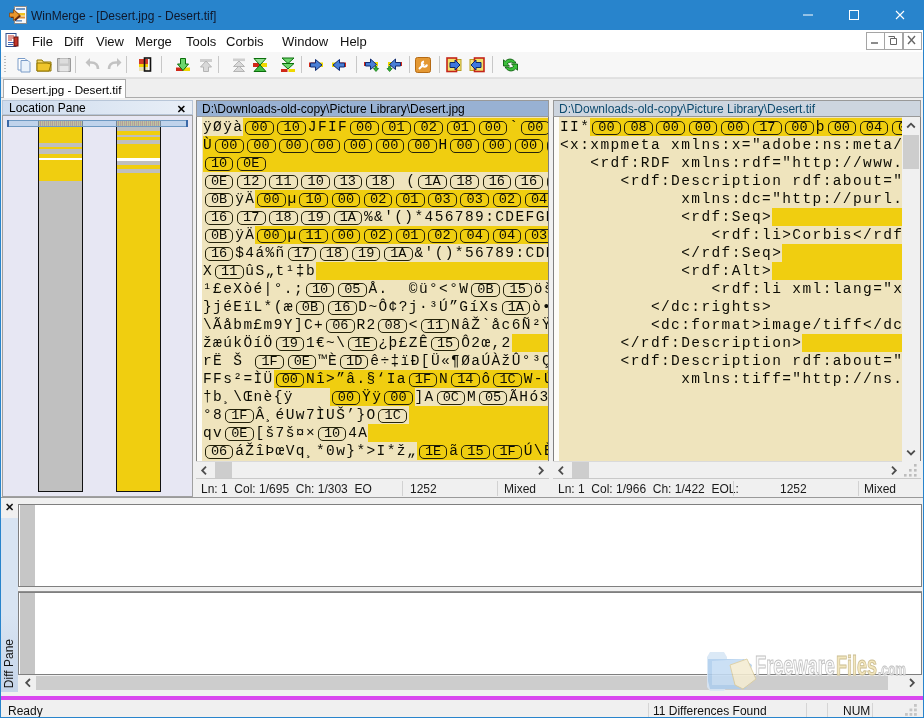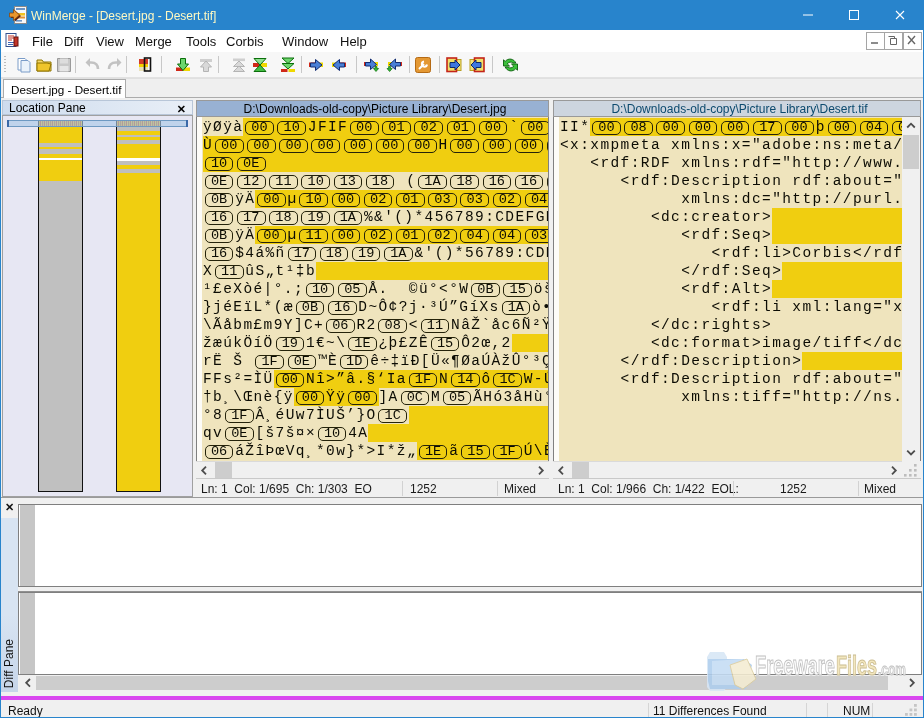--- a/index.html
+++ b/index.html
@@ -1,18 +1,18 @@
 <!DOCTYPE html>
 <html><head><meta charset="utf-8">
 <style>
 html,body{margin:0;padding:0;}
 body{width:924px;height:718px;overflow:hidden;font-family:"Liberation Sans",sans-serif;background:#F0F0F0;position:relative;}
 #win{position:absolute;left:0;top:0;width:924px;height:718px;border-left:1px solid #2884CC;border-right:1px solid #2884CC;border-bottom:1px solid #2884CC;box-sizing:border-box;}
 
-#titlebar{position:absolute;left:0;top:0;width:924px;height:30px;background:#2884CC;color:#fef9c3;font-size:12px;}
+#titlebar{position:absolute;left:0;top:0;width:924px;height:30px;background:#2884CC;color:#0f172a;font-size:12px;}
 #titlebar .txt{position:absolute;left:31px;top:9px;}
 .capbtn{position:absolute;top:0;width:46px;height:30px;}
 
 #menubar{position:absolute;left:0;top:30px;width:923px;height:22px;background:#fff;font-size:13px;color:#111;}
 #menubar .mi{position:absolute;top:4px;}
 .mdibtn{position:absolute;top:2px;width:17px;height:16px;border:1px solid #a5a5a5;background:#fff;}
 
 #toolbar{position:absolute;left:0;top:52px;width:923px;height:25px;background:#F7F7F7;border-bottom:1px solid #E2E2E2;}
 #toolbar svg{position:absolute;top:5px;}
 .tsep{position:absolute;top:4px;width:1px;height:17px;background:#C8C8C8;}
@@ -23,29 +23,29 @@
 #mdi{position:absolute;left:0;top:100px;width:923px;height:397px;background:#F0F0F0;}
 
 #locpane{position:absolute;left:2px;top:0px;width:191px;height:400px;}
 #lochdr{position:absolute;left:0;top:0;width:191px;height:15px;background:linear-gradient(to right,#cedcee,#e9eff7);border:1px solid #B8C6D8;box-sizing:border-box;font-size:12px;color:#000;padding:0px 0 0 6px;line-height:15px;}
 #locbody{position:absolute;left:0;top:15px;width:191px;height:382px;background:#E7E7F3;border:1px solid #A0A0A0;box-sizing:border-box;}
 .locbar{position:absolute;top:4px;height:372px;border:1px solid #111;box-sizing:border-box;}
 .spk{position:absolute;left:0;top:0;width:100%;height:6px;background:repeating-linear-gradient(90deg,#E2AE1C 0 1px,#C44414 1px 2px,#E6C61E 2px 3px,#B8641C 3px 4px);}
 #locband{position:absolute;left:4px;top:4px;width:181px;height:6.5px;background:rgba(170,200,230,0.65);border-top:1px solid #6E99C2;border-bottom:1px solid #6E99C2;box-sizing:border-box;}
 
 .fpane{position:absolute;top:0;height:400px;}
-.phdr{position:absolute;left:0;top:0;height:17px;font-size:12px;white-space:nowrap;overflow:hidden;padding:1px 0 0 5px;box-sizing:border-box;border:1px solid #999;text-align:center;}
+.phdr{position:absolute;left:0;top:0;height:17px;font-size:12px;white-space:nowrap;overflow:hidden;padding:1px 0 0 5px;box-sizing:border-box;border:1px solid #999;}
 .pcontent{position:absolute;overflow:hidden;background:#EFE4BD;border-left:1px solid #808080;border-right:1px solid #808080;box-sizing:border-box;
  font-family:"Liberation Mono",monospace;font-size:14.5px;letter-spacing:1.4px;color:#0c0c04;}
 .margin{position:absolute;left:0;top:0;width:5px;height:344px;background:#FDFCF8;z-index:5;}
 .lines{position:absolute;left:5px;top:1px;right:0;}
 .ln{height:18px;line-height:18px;white-space:pre;overflow:hidden;background:#EFE4BD;}
 .Lg{background:#F0CE10;}
 .c{background:#EFE4BD;display:inline-block;height:18px;vertical-align:top;line-height:18px;}
-.g{background:#F0CE10;display:inline-block;height:18px;vertical-align:top;line-height:18px;}
+.g{background:#F0CE10;display:inline-block;height:18px;vertical-align:top;line-height:18px;margin-left:36px;}
 .ln i{display:inline-block;box-sizing:border-box;width:28.6px;margin:0 1.8px;height:14.6px;line-height:11.6px;border:1.6px solid #25230a;border-radius:5px;text-align:center;font-style:normal;font-size:13.6px;letter-spacing:0px;vertical-align:0.4px;line-height:11.8px;}
 .hscroll{position:absolute;height:17px;background:#F0F0F0;border-top:1px solid #DADADA;}
 .sarrow{position:absolute;top:0;width:17px;height:17px;color:#555;font-size:12px;text-align:center;line-height:16px;font-weight:bold;}
 .thumb{position:absolute;background:#CDCDCD;}
 .pstatus{position:absolute;height:19px;background:#F0F0F0;border-top:1px solid #C9C9C9;font-size:12px;color:#1a1a1a;text-decoration:underline;}
 .pstatus span{position:absolute;top:3px;white-space:pre;}
 .psep{position:absolute;top:2px;width:1px;height:15px;background:#D2D2D2;}
 
 #diffpane{position:absolute;left:0;top:497px;width:923px;height:194px;background:#F0F0F0;border-top:1px solid #9a9a9a;box-sizing:border-box;}
 #dstrip{position:absolute;left:1px;top:1px;width:17px;height:193px;background:linear-gradient(#F0F0F0 0 19px,#D8E4F2 19px 60%,#C6D5E9);}
@@ -281,21 +281,20 @@
   </div>
   <div class="fpane" id="rpane" style="left:553px;width:368px;">
     <div class="phdr" style="width:368px;background:#CDD5DF;color:#0c4a6e;">D:\Downloads-old-copy\Picture Library\Desert.tif</div>
     <div class="pcontent" style="left:0;top:17px;width:368px;height:344px;">
       <div class="lines" id="rlines" style="left:6px;right:18px;">
 <div class="ln Lg"><span class="c">II*</span><i>00</i><i>08</i><i>00</i><i>00</i><i>00</i><i>17</i><i>00</i>þ<i>00</i><i>04</i><i>00</i>(</div>
 <div class="ln">&lt;x:xmpmeta xmlns:x="adobe:ns:meta/"</div>
 <div class="ln">   &lt;rdf:RDF xmlns:rdf="http://www.w3</div>
 <div class="ln">      &lt;rdf:Description rdf:about=""</div>
 <div class="ln">            xmlns:dc="http://purl.or</div>
-<div class="ln Lg"><span class="c">         &lt;dc:creator&gt;</span></div>
 <div class="ln Lg"><span class="c">            &lt;rdf:Seq&gt;</span></div>
 <div class="ln">               &lt;rdf:li&gt;Corbis&lt;/rdf:l</div>
 <div class="ln Lg"><span class="c">            &lt;/rdf:Seq&gt;</span></div>
 <div class="ln Lg"><span class="c">            &lt;rdf:Alt&gt;</span></div>
 <div class="ln">               &lt;rdf:li xml:lang="x-d</div>
 <div class="ln">         &lt;/dc:rights&gt;</div>
 <div class="ln">         &lt;dc:format&gt;image/tiff&lt;/dc:f</div>
 <div class="ln Lg"><span class="c">      &lt;/rdf:Description&gt;</span></div>
 <div class="ln">      &lt;rdf:Description rdf:about=""</div>
 <div class="ln">            xmlns:tiff="http://ns.ad</div>

